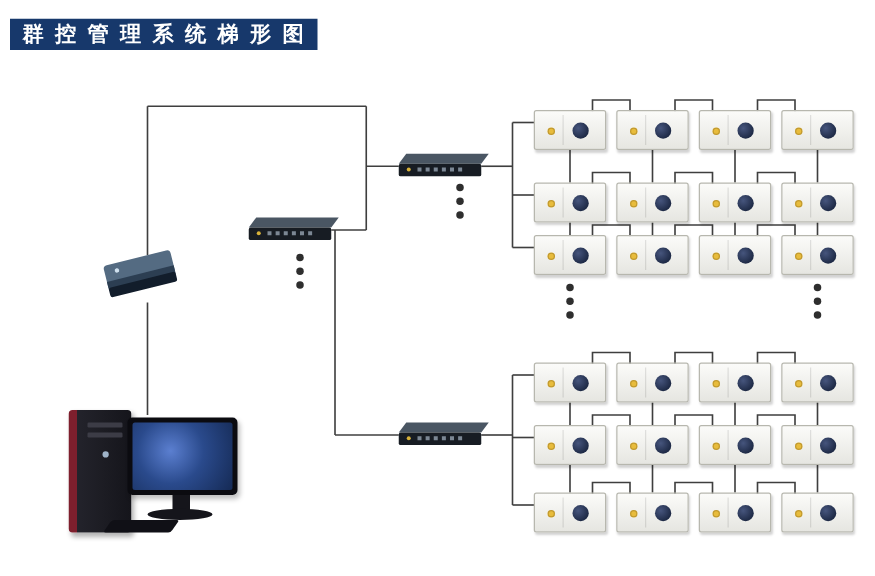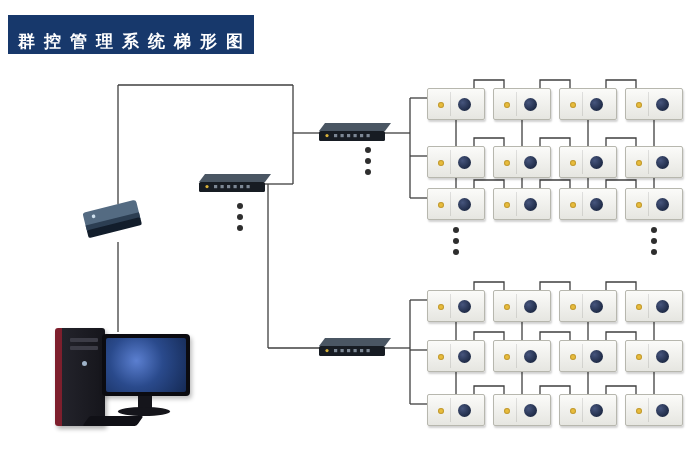--- a/index.html
+++ b/index.html
@@ -1,21 +1,21 @@
 <!DOCTYPE html>
 <html style="--bg: #ffffff; --title-bg: #17386b; --title-text: #ffffff; --dev-light: #fbfbf9; --dev-dark: #e6e6e1; --dev-border: #b7b7ae; --led: #e8bc3c; --knob: #1f2b47; --screen: #2a4a8c; --tower-accent: #7e1f2d;"><head>
 <meta charset="utf-8">
 <style>
   html,body{margin:0;padding:0;background:#fff;font-family:"Liberation Sans",sans-serif;}
   .canvas{position:relative;width:700px;height:461px;background:var(--bg,#fff);overflow:hidden;}
   .title{
     position:absolute;left:8px;top:15px;
     background:var(--title-bg,#17386b);color:var(--title-text,#fff);
     font-weight:bold;font-size:17px;line-height:21px;letter-spacing:9px;
-    padding:16px 2px 2px 10px;white-space:nowrap;
+    padding:2px 2px 2px 10px;white-space:nowrap;
   }
   #wires{position:absolute;left:0;top:0;}
   
   .device{
     position:absolute;width:58px;height:32px;box-sizing:border-box;
     border:1px solid var(--dev-border,#b7b7ae);border-radius:2px;
     background:linear-gradient(180deg,var(--dev-light,#fbfbf9),var(--dev-dark,#e6e6e1));
     box-shadow:1px 2px 2px rgba(0,0,0,.18);
   }
   .device::before{

